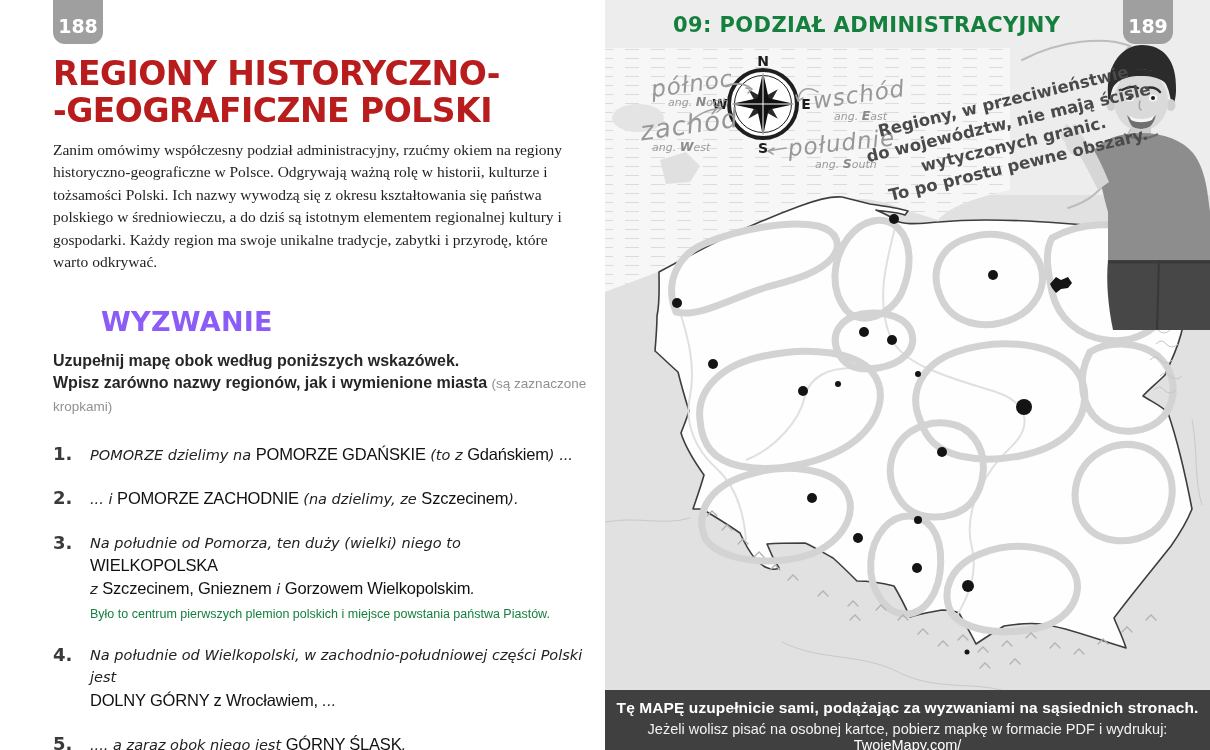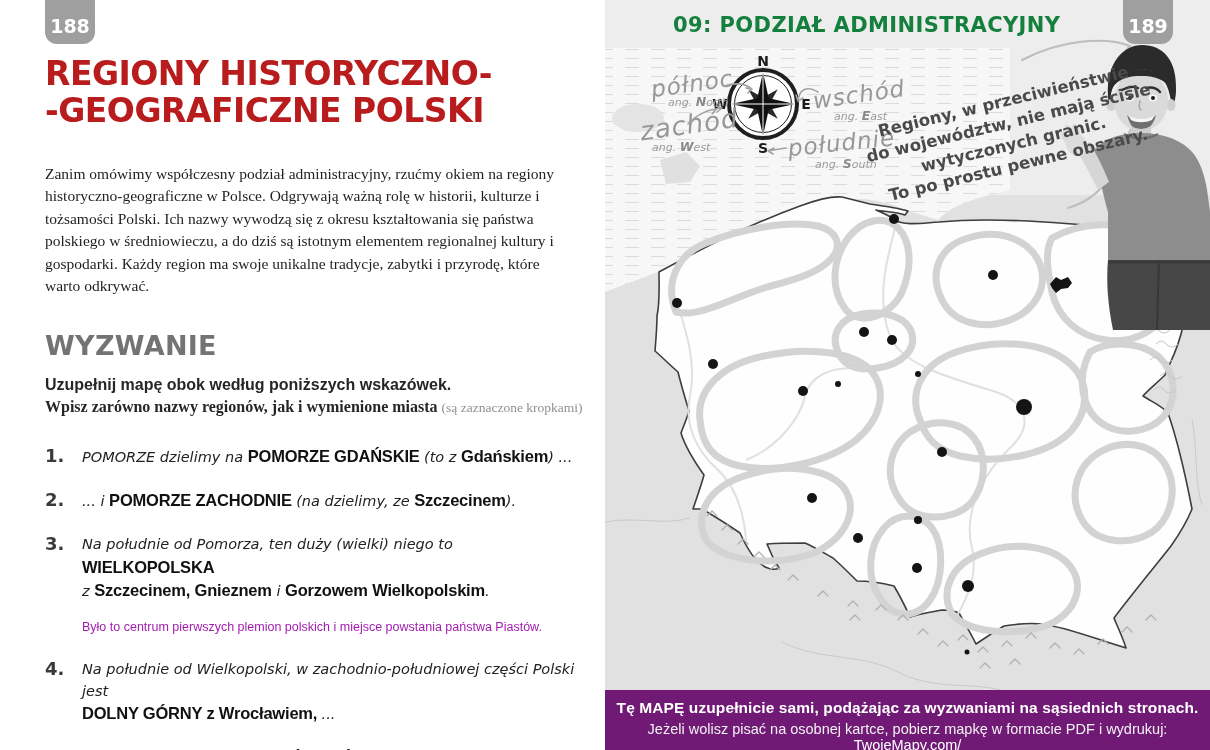--- a/index.html
+++ b/index.html
@@ -1,50 +1,50 @@
 <!DOCTYPE html>
 <html><head>
 <meta charset="utf-8">
 <style>
   html,body{margin:0;padding:0;}
   body{width:1210px;height:750px;overflow:hidden;background:#fff;position:relative;
        font-family:"Liberation Sans",sans-serif;-webkit-font-smoothing:antialiased;}
 
   
-  .page-left{position:absolute;left:4px;top:0;width:605px;height:750px;background:#ffffff;padding-left:48px;}
+  .page-left{position:absolute;left:12px;top:0;width:605px;height:750px;background:#ffffff;padding-left:48px;}
   .page-badge{position:absolute;top:0;width:50px;height:44px;background:#9f9f9f;color:#fff;
       border-radius:0 0 12px 12px;display:flex;align-items:flex-end;justify-content:center;
       padding-bottom:7px;font:700 19px "DejaVu Sans",sans-serif;box-sizing:border-box;}
   .badge-left{left:41px;}
   .badge-right{left:518px;justify-content:center;}
   .content{position:absolute;left:41px;top:44px;width:540px;}
   .title{font:800 33px/1.12 "DejaVu Sans",sans-serif;letter-spacing:-0.5px;color:#b91c1c;margin:12px 0 0;}
-  .intro{font:15.5px/1.45 "Liberation Serif",serif;color:#1f1f1f;margin-top:33px;width:520px;}
-  .challenge-title{font:800 27px "DejaVu Sans",sans-serif;color:#737373;margin-top:32px;letter-spacing:0.3px;}
+  .intro{font:15.5px/1.45 "Liberation Serif",serif;color:#1f1f1f;margin-top:9px;width:520px;}
+  .challenge-title{font:800 27px "DejaVu Sans",sans-serif;color:#8b5cf6;margin-top:32px;letter-spacing:0.3px;margin-left:48px;}
   .instr{margin-top:13px;font:700 16px/1.4 "Liberation Sans",sans-serif;color:#262626;}
-  .instr-line2{white-space:pre-wrap;font-family:Liberation Serif, serif;}
+  .instr-line2{white-space:pre-wrap;}
   .seg-ib{font-weight:700;}
   .seg-ig{font-weight:400;font-size:13.5px;color:#909090;}
   .items{margin-top:26px;}
   .item{display:flex;gap:15px;margin-bottom:21px;}
   .num{font:700 18px "DejaVu Sans",sans-serif;color:#3a3a3a;width:22px;flex:none;}
   .parts{white-space:pre-wrap;line-height:1.4;color:#1e1e1e;}
   .seg-h{font-style:italic;font-family:"DejaVu Sans",sans-serif;font-size:14.5px;color:#222;}
-  .seg-b{font-weight:700;font-family:"Liberation Sans",sans-serif;font-size:16.5px;letter-spacing:-0.2px;color:#111;}
-  .item-note{font:12.5px/1.45 "Liberation Sans",sans-serif;color:#a21caf;margin-top:16px;}
+  .seg-b{font-weight:400;font-family:"Liberation Sans",sans-serif;font-size:16.5px;letter-spacing:-0.2px;color:#111;}
+  .item-note{font:12.5px/1.45 "Liberation Sans",sans-serif;color:#15803d;margin-top:4px;}
 
   
   .page-right{position:absolute;left:605px;top:0;width:605px;height:750px;background:#ededed;}
   .chapter-header{position:absolute;left:68px;top:13px;font:700 21px "DejaVu Sans",sans-serif;
       color:#15803d;letter-spacing:0.4px;}
   .map-svg{position:absolute;left:0;top:0;width:605px;height:750px;}
   .speech{position:absolute;left:258px;top:90px;width:296px;transform:rotate(-13.5deg);
       text-align:center;font:700 16.5px/1.32 "DejaVu Sans",sans-serif;color:#4a4a4a;}
   .speech div{white-space:nowrap;}
-  .footer-bar{position:absolute;left:0;bottom:0;width:605px;height:60px;background:#701a75;
+  .footer-bar{position:absolute;left:0;bottom:0;width:605px;height:60px;background:#404040;
       color:#fff;text-align:center;box-sizing:border-box;padding-top:9px;}
   .footer-l1{font:700 15.5px "Liberation Sans",sans-serif;letter-spacing:0.1px;}
   .footer-l2{font:400 14.5px "Liberation Sans",sans-serif;margin-top:4px;color:#f2f2f2;}
   .footer-url{color:#fff;text-decoration:none;}
 
   
   .poland{fill:#fefefe;stroke:#3d3d3d;stroke-width:1.6;stroke-linejoin:round;}
   .region{fill:none;stroke:#d3d3d3;stroke-width:7;stroke-linecap:round;stroke-linejoin:round;}
   .river{fill:none;stroke:#e0e0e0;stroke-width:2;}
   .nbr{fill:none;stroke:#c9c9c9;stroke-width:1;}

